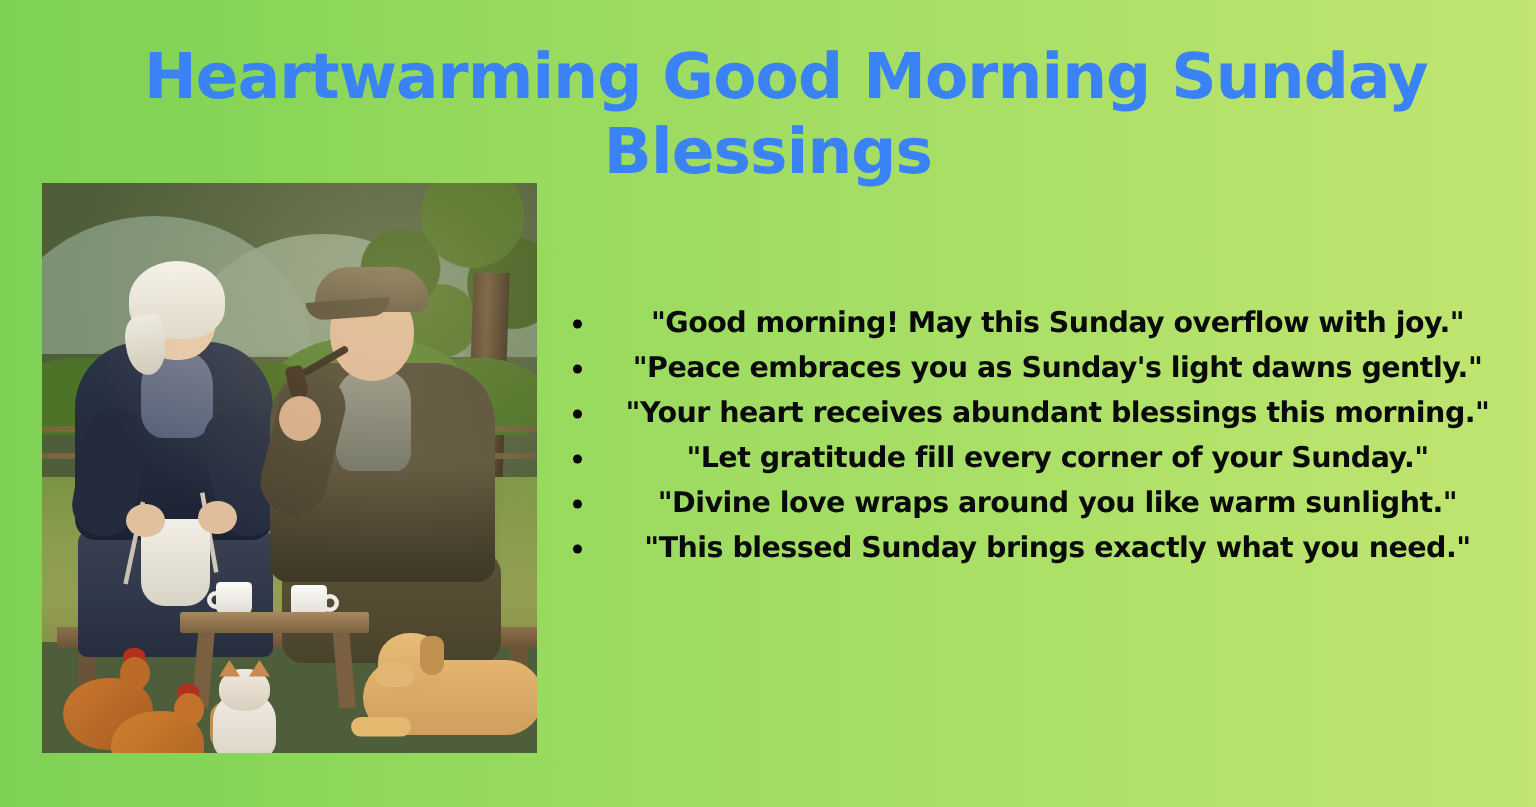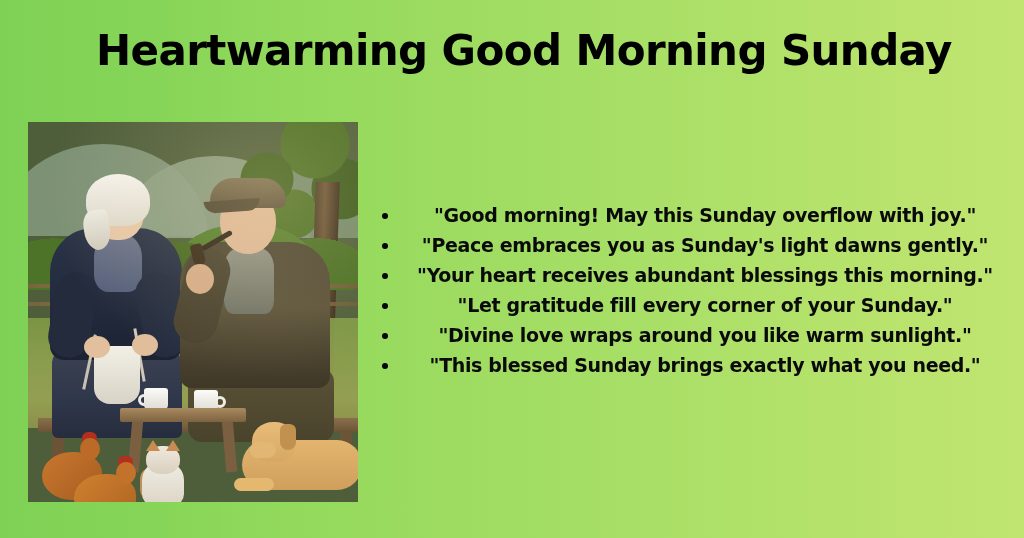--- a/index.html
+++ b/index.html
@@ -38,21 +38,21 @@
     text-align: center;
   }
 
   .title-line {
     display: block;
     font-family: "DejaVu Sans", sans-serif;
     font-weight: bold;
     font-size: 42px;
     line-height: 50px;
     letter-spacing: -0.6px;
-    color: #000000;
+    color: #3b82f6;
     white-space: nowrap;
   }
 
   
   .photo-frame {
     position: absolute;
     left: 28px;
     top: 122px;
     width: 330px;
     height: 380px;
@@ -312,20 +312,21 @@
     white-space: nowrap;
   }
 </style>
 </head>
 <body>
 
 <div class="poster">
 
   <div class="title-block">
     <span class="title-line">Heartwarming Good Morning Sunday</span>
+    <span class="title-line">Blessings</span>
   </div>
 
   <div class="photo-frame">
     <div class="photo"></div>
 
     <div class="mtn mtn-a"></div>
     <div class="mtn mtn-b"></div>
     <div class="mtn mtn-c"></div>
 
     <div class="tree-canopy"></div>

